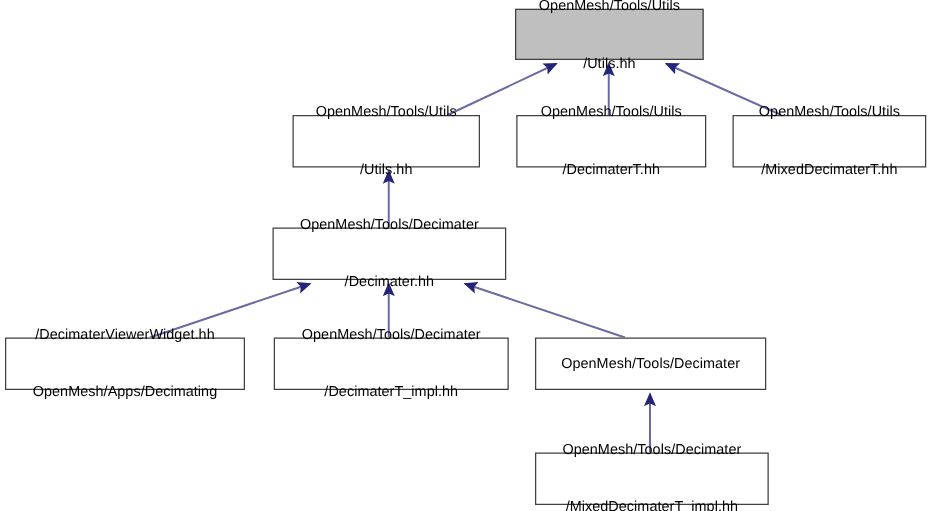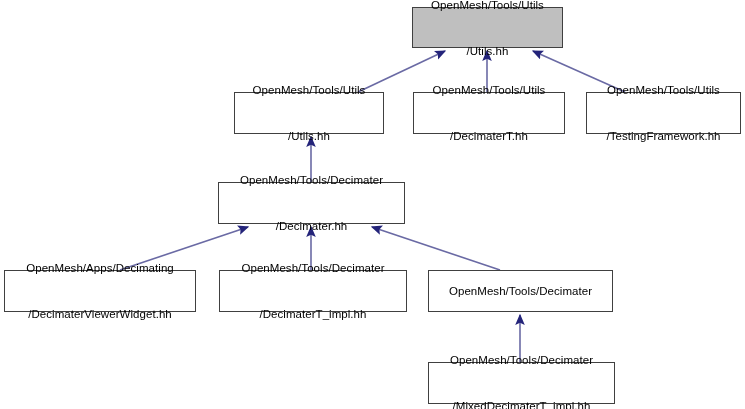--- a/index.html
+++ b/index.html
@@ -76,29 +76,29 @@
       <div class="node-box" style="left: 234px; top: 92px; width: 150px; height: 42px;">
         <span class="node-line">OpenMesh/Tools/Utils</span>
         <span class="node-line">/Utils.hh</span>
       </div>
       <div class="node-box" style="left: 413px; top: 92px; width: 152px; height: 42px;">
         <span class="node-line">OpenMesh/Tools/Utils</span>
         <span class="node-line">/DecimaterT.hh</span>
       </div>
       <div class="node-box" style="left: 586px; top: 92px; width: 155px; height: 42px;">
         <span class="node-line">OpenMesh/Tools/Utils</span>
-        <span class="node-line">/TestingFramework.hh</span>
+        <span class="node-line">/MixedDecimaterT.hh</span>
       </div>
       <div class="node-box" style="left: 218px; top: 182px; width: 187px; height: 42px;">
         <span class="node-line">OpenMesh/Tools/Decimater</span>
         <span class="node-line">/Decimater.hh</span>
       </div>
       <div class="node-box" style="left: 4px; top: 270px; width: 192px; height: 42px;">
+        <span class="node-line">/DecimaterViewerWidget.hh</span>
         <span class="node-line">OpenMesh/Apps/Decimating</span>
-        <span class="node-line">/DecimaterViewerWidget.hh</span>
       </div>
       <div class="node-box" style="left: 219px; top: 270px; width: 188px; height: 42px;">
         <span class="node-line">OpenMesh/Tools/Decimater</span>
         <span class="node-line">/DecimaterT_impl.hh</span>
       </div>
       <div class="node-box" style="left: 428px; top: 270px; width: 185px; height: 42px;">
         <span class="node-line">OpenMesh/Tools/Decimater</span>
       </div>
       <div class="node-box" style="left: 428px; top: 362px; width: 187px; height: 42px;">
         <span class="node-line">OpenMesh/Tools/Decimater</span>

